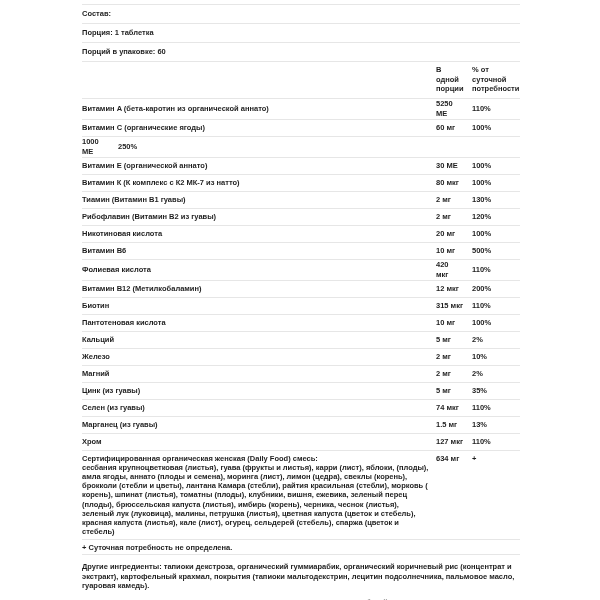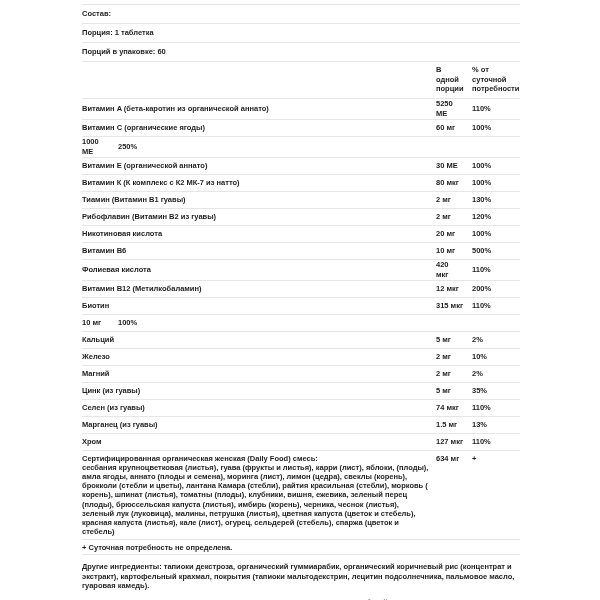--- a/index.html
+++ b/index.html
@@ -130,20 +130,21 @@
           <div class="c-name">Витамин B12 (Метилкобаламин)</div>
           <div class="c-amt">12 мкг</div>
           <div class="c-dv">200%</div>
         </div>
         <div class="n-row">
           <div class="c-name">Биотин</div>
           <div class="c-amt">315 мкг</div>
           <div class="c-dv">110%</div>
         </div>
         <div class="n-row">
+          <div class="c-name">Пантотеновая кислота</div>
           <div class="c-amt">10 мг</div>
           <div class="c-dv">100%</div>
         </div>
         <div class="n-row">
           <div class="c-name">Кальций</div>
           <div class="c-amt">5 мг</div>
           <div class="c-dv">2%</div>
         </div>
         <div class="n-row">
           <div class="c-name">Железо</div>

